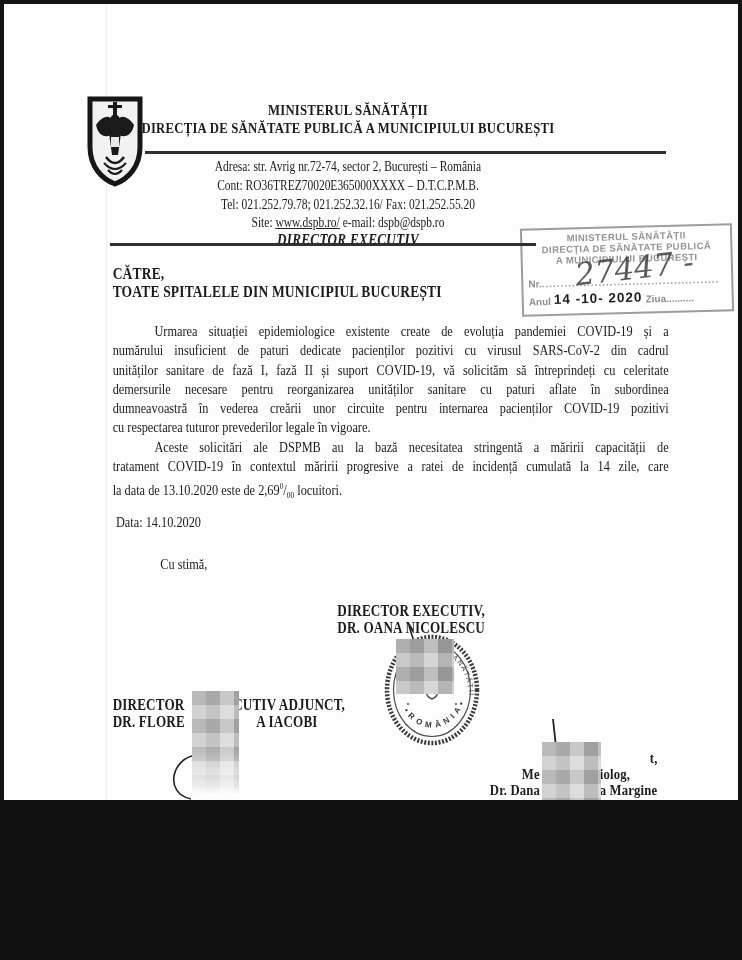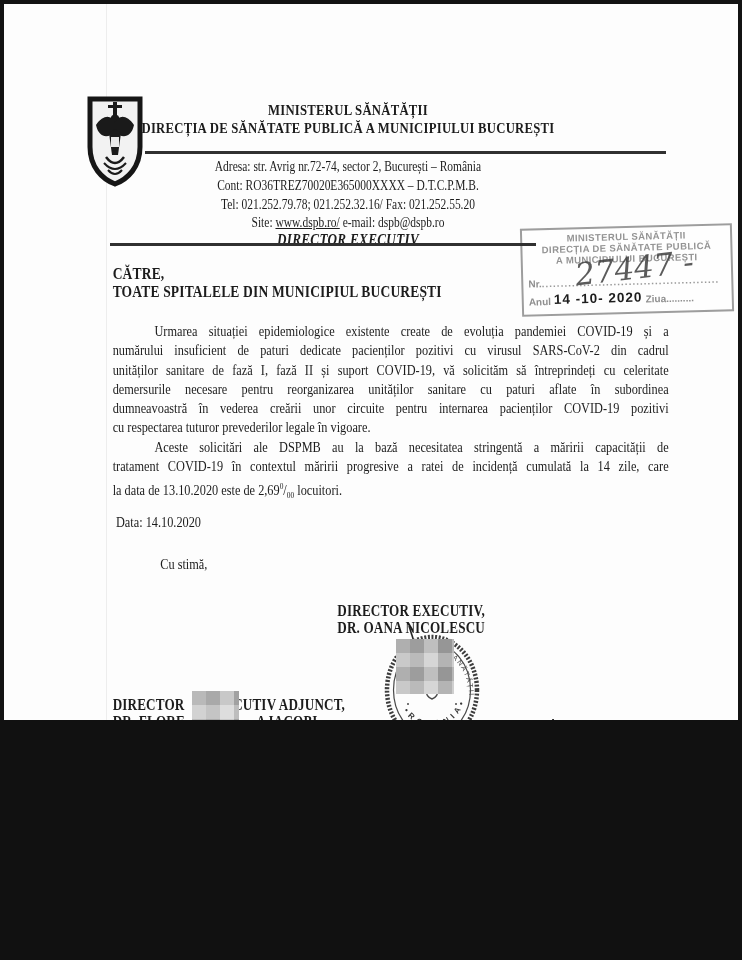--- a/index.html
+++ b/index.html
@@ -1,16 +1,16 @@
 <!DOCTYPE html>
 <html><head>
 <meta charset="utf-8">
 <style>
   html,body{margin:0;padding:0;background:#111;}
-  .frame{position:relative;width:742px;height:720px;background:#131313;overflow:hidden;
+  .frame{position:relative;width:742px;height:800px;background:#131313;overflow:hidden;
          font-family:"Liberation Serif",serif;color:#1c1c1c;}
   .page{position:absolute;left:4px;top:4px;width:734px;height:942px;background:#fdfdfd;}
   .page-edge{position:absolute;left:106px;top:4px;width:1px;height:941px;background:#ededed;z-index:1;}
 
   
   .textwrap{position:absolute;left:70px;top:0;width:678px;height:960px;
             transform:scaleX(0.82);transform-origin:0 0;z-index:2;}
   .abs{position:absolute;}
 
   .hdr-center{position:absolute;left:0;top:0;width:678px;text-align:center;}

